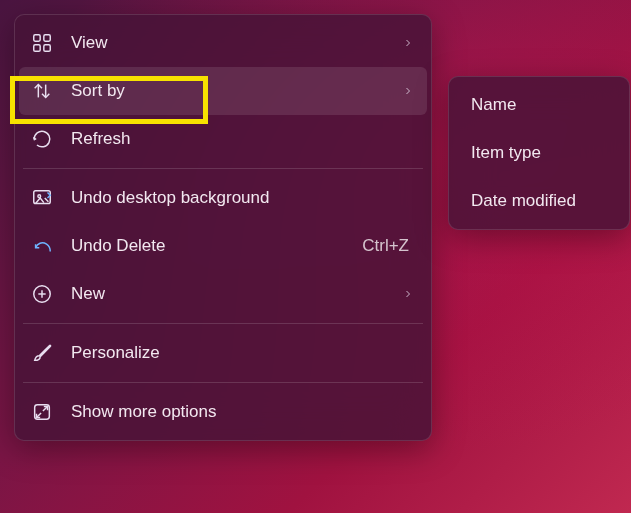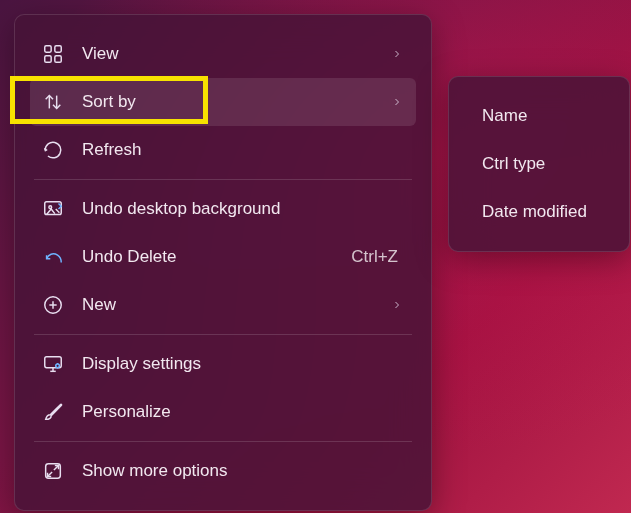--- a/index.html
+++ b/index.html
@@ -14,21 +14,21 @@
     position: relative;
     overflow: hidden;
   }
   .menu {
     position: absolute;
     background: rgba(70, 20, 55, 0.82);
     backdrop-filter: blur(20px);
     border: 1px solid rgba(255,255,255,0.12);
     border-radius: 10px;
     box-shadow: 0 8px 32px rgba(0,0,0,0.35);
-    padding: 15px;
+    padding: 4px;
     color: #fff;
   }
   .main-menu {
     left: 14px;
     top: 14px;
     width: 418px;
   }
   .sub-menu {
     left: 448px;
     top: 76px;
@@ -170,32 +170,20 @@
       <span class="chev">
         <svg viewBox="0 0 24 24" width="12" height="12">
           <polyline points="9 6 15 12 9 18"></polyline>
         </svg>
       </span>
     </div>
     <div class="sep"></div>
     <div class="menu-item">
       <span class="icn">
         <svg viewBox="0 0 24 24">
-          <rect x="3" y="4" width="18" height="12" rx="2"></rect>
-          <line x1="9" y1="20" x2="15" y2="20"></line>
-          <line x1="12" y1="16" x2="12" y2="20"></line>
-          <circle cx="17" cy="14" r="2" style="stroke:#6fb4ff"></circle>
-          <path d="M17 11v1M17 16v1M14.5 14h1M18.5 14h1" style="stroke:#6fb4ff"></path>
-        </svg>
-      </span>
-      <span class="lbl">Display settings</span>
-    </div>
-    <div class="menu-item">
-      <span class="icn">
-        <svg viewBox="0 0 24 24">
           <path d="M4 20c1-4 3-5 5-5 0 0 9-9 11-11 1-1 2 0 1 1C19 7 10 16 10 16c0 2-1 4-6 4z"></path>
         </svg>
       </span>
       <span class="lbl">Personalize</span>
     </div>
     <div class="sep"></div>
     <div class="menu-item">
       <span class="icn">
         <svg viewBox="0 0 24 24">
           <rect x="4" y="4" width="16" height="16" rx="3"></rect>
@@ -206,19 +194,19 @@
         </svg>
       </span>
       <span class="lbl">Show more options</span>
     </div>
   </div>
 <div class="menu sub-menu" id="sub-menu">
     <div class="menu-item">
       <span class="lbl">Name</span>
     </div>
     <div class="menu-item">
-      <span class="lbl">Ctrl type</span>
+      <span class="lbl">Item type</span>
     </div>
     <div class="menu-item">
       <span class="lbl">Date modified</span>
     </div>
   </div>
 <div class="highlight-box"></div>
 
 </body></html>

